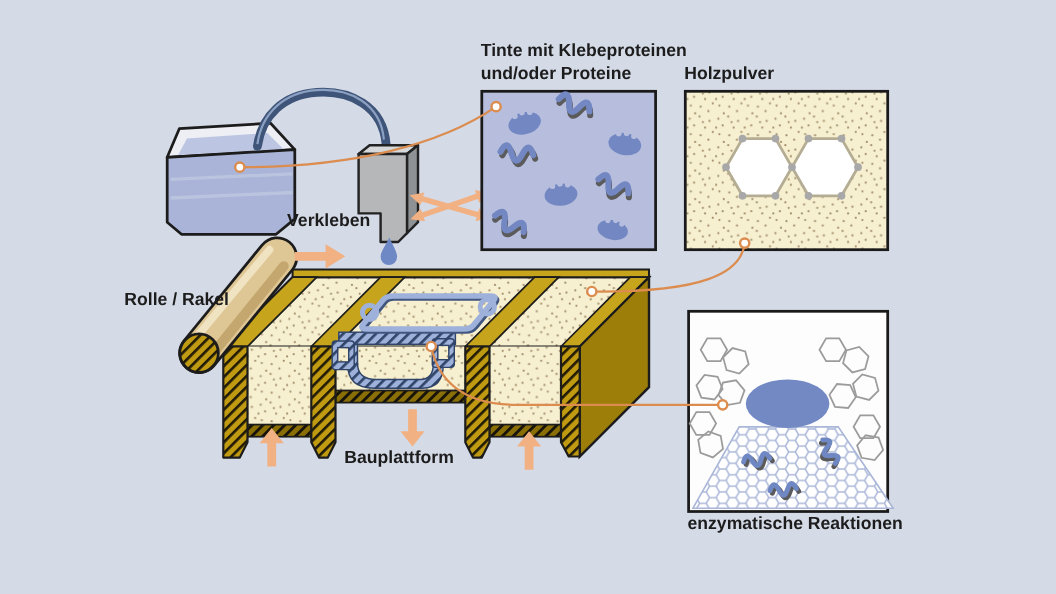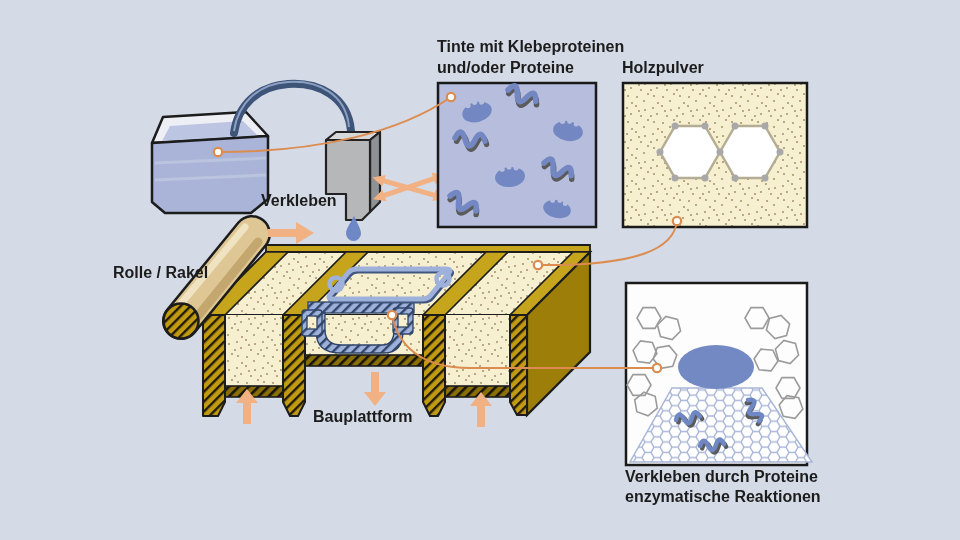--- a/index.html
+++ b/index.html
@@ -300,16 +300,15 @@
 
 <div class="lbl" style="left:437px;top:36px;">
   <div>Tinte mit Klebeproteinen</div>
   <div>und/oder Proteine</div>
 </div>
 <div class="lbl" style="left:622px;top:57px;text-align:center;">Holzpulver</div>
 <div class="lbl" style="left:261px;top:190px;">Verkleben</div>
 <div class="lbl" style="left:113px;top:262px;">Rolle / Rakel</div>
 <div class="lbl" style="left:313px;top:406px;">Bauplattform</div>
 <div class="lbl small" style="left:625px;top:467px;">
-  <div>Verkleben durch Proteine</div>
   <div>enzymatische Reaktionen</div>
 </div>
 </div>
 
 </body></html>

